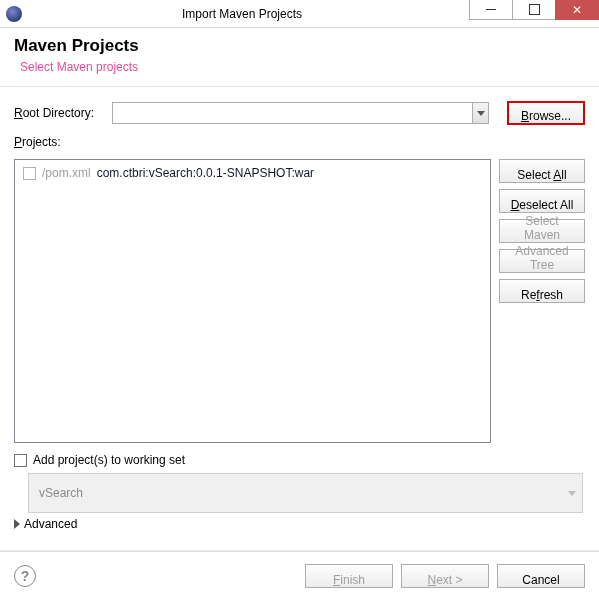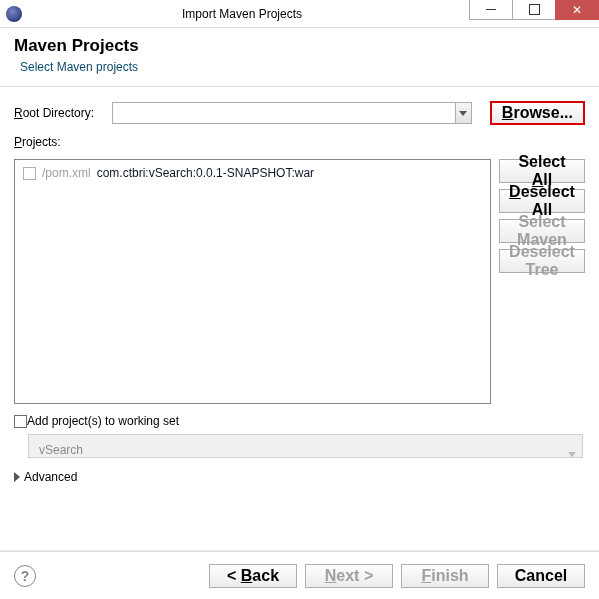--- a/index.html
+++ b/index.html
@@ -60,21 +60,21 @@
   .header-panel {
     padding: 8px 14px 12px 14px;
     border-bottom: 1px solid #ddd;
   }
   .header-panel .h1 {
     font-weight: bold;
     font-size: 17px;
     margin-bottom: 4px;
   }
   .header-panel .sub {
-    color: #0c4a6e;
+    color: #ec4899;
     padding-left: 6px;
   }
   .body-area {
     padding: 14px 14px 10px 14px;
   }
   .row {
     display: flex;
     align-items: center;
     gap: 18px;
   }
@@ -93,45 +93,44 @@
     background: linear-gradient(#f5f5f5,#e1e1e1);
     display:flex;align-items:center;justify-content:center;
   }
   .chev { border-left:4px solid transparent; border-right:4px solid transparent; border-top:5px solid #555;}
   .btn {
     height: 24px;
     border: 1px solid #adadad;
     background: linear-gradient(#fdfdfd,#ececec);
     padding: 0 10px;
     min-width: 78px;
-    font-size: 16px;
+    font-size: 12px;
     font-family: inherit;
     display: inline-flex;
-    align-items: center;
+    align-items: flex-end;
     justify-content: center;
     color: #000;
-    font-weight: bold;
   }
   .btn:disabled, .btn.disabled {
     color: #a0a0a0;
   }
   .btn.highlight {
     border: 2px solid #d80000;
   }
   .projects-label {
     margin-top: 10px;
     margin-bottom: 10px;
   }
   .projects-row {
     display: flex;
     gap: 8px;
   }
   .projects-tree {
     flex: 1;
-    height: 245px;
+    height: 284px;
     border: 1px solid #828790;
     background: #fff;
     padding: 6px 8px;
   }
   .tree-item {
     display: flex;
     align-items: center;
     gap: 6px;
     color: #a0a0a0;
   }
@@ -144,42 +143,43 @@
   .tree-item .gav { color: #0f172a; }
   .side-buttons {
     display: flex;
     flex-direction: column;
     gap: 6px;
     width: 86px;
   }
   .checkbox-row {
     display: flex;
     align-items: center;
+    gap: 6px;
     margin-top: 10px;
   }
   .checkbox-box {
     width: 13px; height: 13px;
     border: 1px solid #707070;
     background: #fff;
   }
   .working-set-combo {
     margin-top: 6px;
-    height: 24px;
+    height: 40px;
     border: 1px solid #d0d0d0;
     background: #f0f0f0;
     color: #8a8a8a;
     display: flex;
-    align-items: flex-end;
+    align-items: center;
     padding: 0 6px 0 10px;
     margin-left: 14px;
     width: 555px;
   }
   .working-set-combo .sel { flex:1;}
   .advanced {
-    margin-top: 12px;
+    margin-top: 4px;
     display: flex;
     align-items: center;
     gap: 4px;
   }
   .tri-right {
     border-top: 5px solid transparent;
     border-bottom: 5px solid transparent;
     border-left: 6px solid #555;
   }
   .button-bar {
@@ -257,21 +257,24 @@
       <button class="btn">
           <span>Select <span class="u">A</span>ll</span>
         </button>
       <button class="btn">
           <span><span class="u">D</span>eselect All</span>
         </button>
       <button class="btn disabled" disabled="">
           <span>Select Maven</span>
         </button>
       <button class="btn disabled" disabled="">
-          <span>Deselect Tree</span>
+          <span>Advanced Tree</span>
+        </button>
+      <button class="btn">
+          <span>Re<span class="u">f</span>resh</span>
         </button>
     </div>
   </div>
 
   <div class="checkbox-row">
     <div class="checkbox-box"></div>
     <span>Add project(s) to working set</span>
   </div>
   <div class="working-set-combo">
     <span class="sel">vSearch</span>
@@ -283,25 +286,22 @@
     <span>Advanced</span>
   </div>
 
 </div>
 
 <div class="divider-above-buttons"></div>
 
 <div class="button-bar">
   <div class="help-icon">?</div>
   <div class="spacer"></div>
-  <button class="btn" style="min-width:88px">
-      <span>&lt; <span class="u">B</span>ack</span>
+  <button class="btn disabled" disabled="" style="min-width:88px">
+      <span><span class="u">F</span>inish</span>
     </button>
   <button class="btn disabled" disabled="" style="min-width:88px">
       <span><span class="u">N</span>ext &gt;</span>
-    </button>
-  <button class="btn disabled" disabled="" style="min-width:88px">
-      <span><span class="u">F</span>inish</span>
     </button>
   <button class="btn" style="min-width:88px">
       <span>Cancel</span>
     </button>
 </div>
 
 </body></html>

